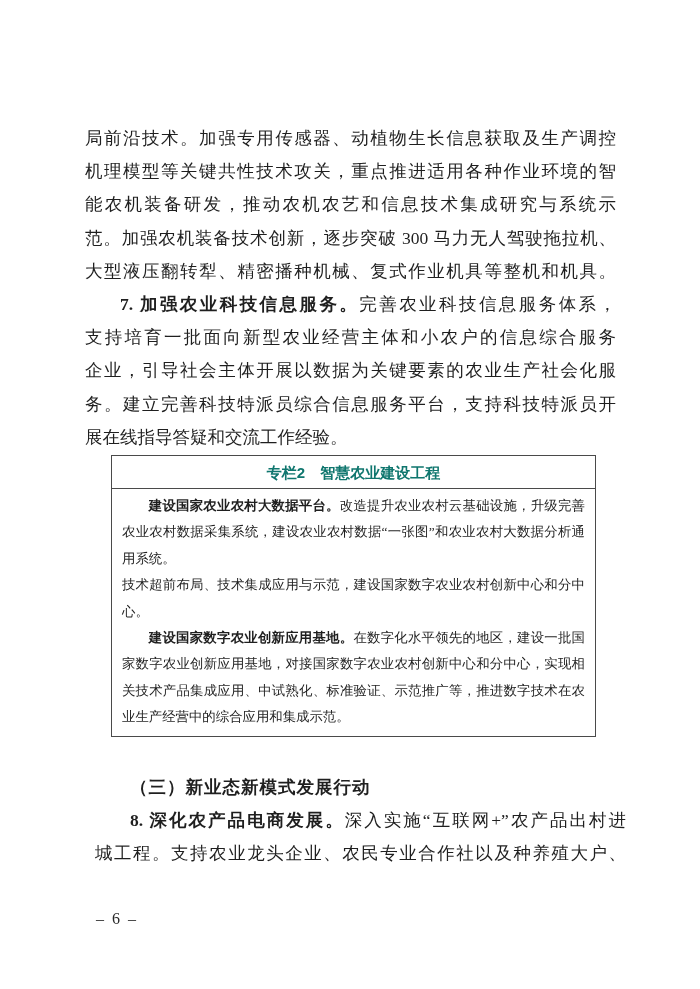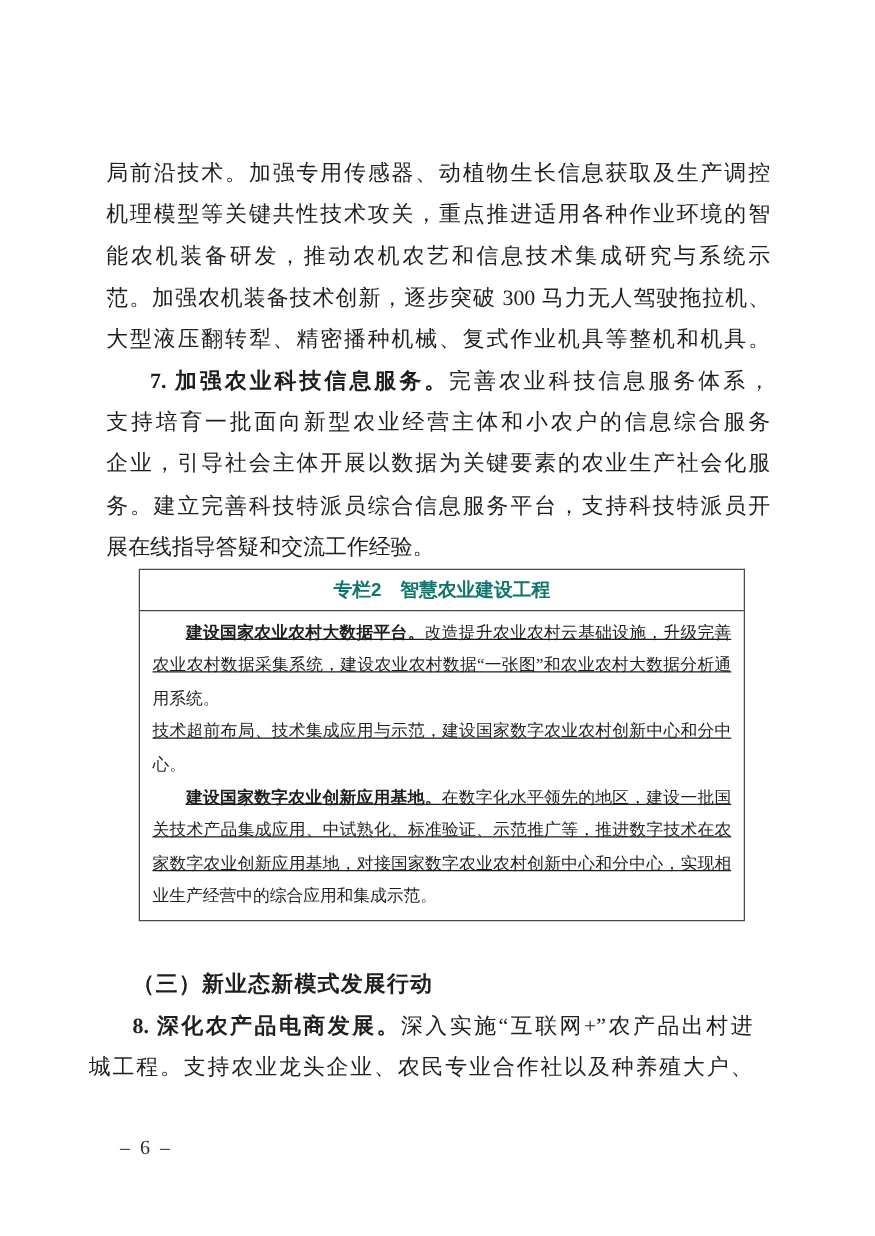--- a/index.html
+++ b/index.html
@@ -60,26 +60,25 @@
     height: 26.4px;
     line-height: 26.4px;
     font-size: 13.4px;
     white-space: nowrap;
     text-align: left;
   }
   .bline.j {
     text-align: justify;
     text-align-last: justify;
     text-justify: inter-character;
-    text-decoration: underline;
   }
   
   .section-3 {
     position: absolute;
-    left: 71px;
+    left: 95px;
     top: 771px;
     width: 531px;
   }
   .heading-line {
     font-weight: 700;
     letter-spacing: 1px;
   }
   
   .page-footer {
     position: absolute;
@@ -119,22 +118,22 @@
       </div>
       <div class="bline j">农业农村数据采集系统，建设农业农村数据“一张图”和农业农村大数据分析通</div>
       <div class="bline">用系统。</div>
 
       <div class="bline j">技术超前布局、技术集成应用与示范，建设国家数字农业农村创新中心和分中</div>
       <div class="bline">心。</div>
 
       <div class="bline j indent">
         <span class="bold-lead">建设国家数字农业创新应用基地。</span><span>在数字化水平领先的地区，建设一批国</span>
       </div>
+      <div class="bline j">家数字农业创新应用基地，对接国家数字农业农村创新中心和分中心，实现相</div>
       <div class="bline j">关技术产品集成应用、中试熟化、标准验证、示范推广等，推进数字技术在农</div>
-      <div class="bline j">家数字农业创新应用基地，对接国家数字农业农村创新中心和分中心，实现相</div>
       <div class="bline">业生产经营中的综合应用和集成示范。</div>
 
     </div>
   </div>
 
   <div class="section-3">
     <div class="line heading-line indent">（三）新业态新模式发展行动</div>
     <div class="line j indent">
       <span class="bold-lead">8. 深化农产品电商发展。</span><span>深入实施“互联网+”农产品出村进</span>
     </div>

